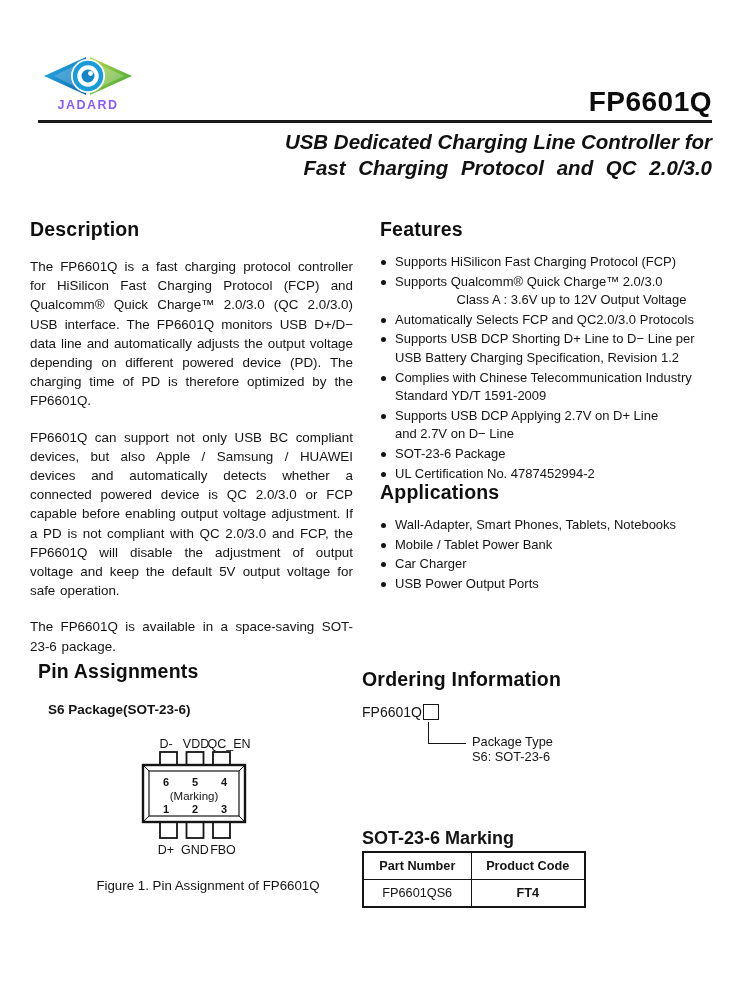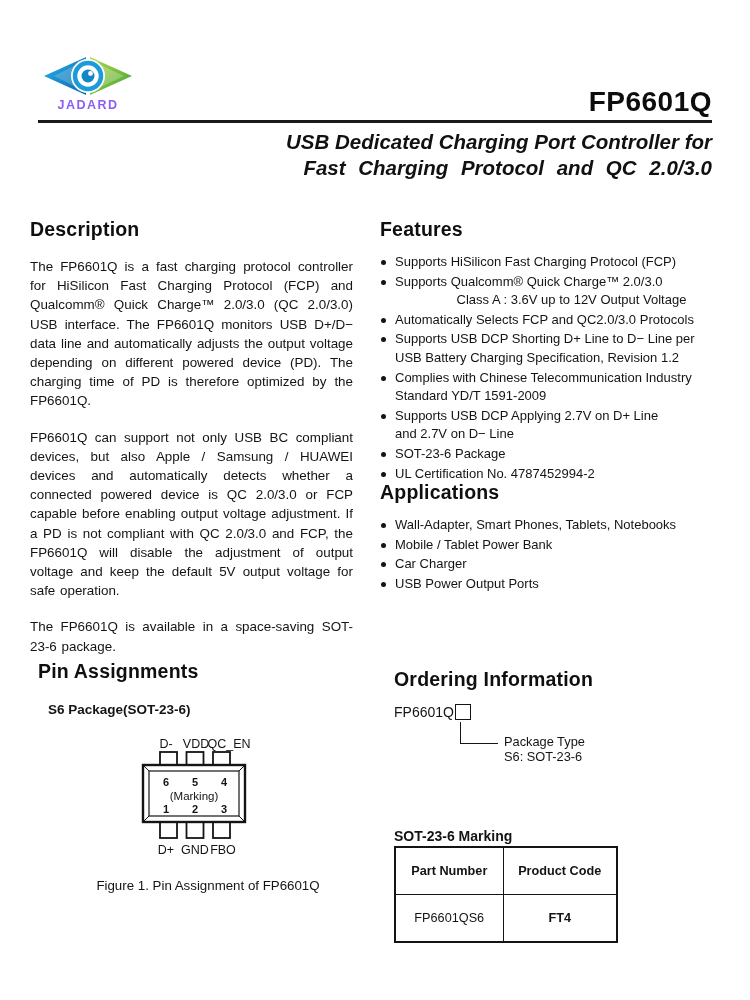--- a/index.html
+++ b/index.html
@@ -60,37 +60,37 @@
   .pin-section { position:absolute; left:38px; top:660px; width:330px; }
   .package-label { position:absolute; left:10px; top:42px; font-size:13.5px; font-weight:bold; }
   .pin-svg { position:absolute; left:57px; top:74px; }
   .figure-caption { position:absolute; left:45px; top:218px; width:250px; text-align:center; font-size:13.3px; }
   .pin-svg text { font-family:"Liberation Sans", sans-serif; fill:#141414; }
   .pin-label { font-size:12.5px; }
   .pin-number { font-size:11px; font-weight:bold; }
   .marking-label { font-size:11.5px; }
 
   
-  .ordering-section { position:absolute; left:394px; top:668px; width:340px; }
+  .ordering-section { position:absolute; left:362px; top:668px; width:340px; }
   .part-line { position:absolute; left:0; top:36px; font-size:14px; }
   .part-line .order-box {
     display:inline-block; width:16px; height:16px; border:1.5px solid #141414;
     vertical-align:-3px; margin-left:1px;
   }
   .l-connector {
     position:absolute; left:66px; top:54px; width:38px; height:22px;
     border-left:1.5px solid #141414; border-bottom:1.5px solid #141414;
   }
   .pkg-annotation { position:absolute; left:110px; top:66px; font-size:12.8px; line-height:15px; }
 
   .marking-block { position:absolute; left:0; top:160px; width:224px; }
-  .marking-title { font-size:14px; font-weight:bold; margin-bottom:2px; }
+  .marking-title { font-size:18px; font-weight:bold; margin-bottom:2px; }
   table.marking-table { border-collapse:collapse; width:224px; border:2px solid #141414; }
   table.marking-table th, table.marking-table td {
-    border:1px solid #141414; text-align:center; font-size:12.7px; padding:16px 2px; height:22px;
+    border:1px solid #141414; text-align:center; font-size:12.7px; padding:6px 2px; height:22px;
   }
   table.marking-table th { font-weight:bold; }
   table.marking-table td.bold-cell { font-weight:bold; }
   table.marking-table .col-part { width:108px; }
 </style>
 </head>
 <body>
 
 <div class="page">
 
@@ -114,21 +114,21 @@
       <circle cx="46" cy="21" r="13" fill="#ffffff" stroke="#1b9cd8" stroke-width="4.5"></circle>
       <circle cx="46" cy="21" r="6.5" fill="#1486c8"></circle>
       <circle cx="48.5" cy="18.5" r="2.4" fill="#ffffff"></circle>
     </svg>
     <span class="brand-name">JADARD</span>
   </div>
 
   <div class="doc-title">FP6601Q</div>
   <div class="header-rule"></div>
   <div class="doc-subtitle">
-    <div class="line1">USB Dedicated Charging Port Controller for</div>
+    <div class="line1">USB Dedicated Charging Line Controller for</div>
     <div class="line2">Fast Charging Protocol and QC 2.0/3.0</div>
   </div>
 
   <div class="description-col">
     <div class="sec-heading">Description</div>
     <p>The FP6601Q is a fast charging protocol controller for HiSilicon Fast Charging Protocol (FCP) and Qualcomm® Quick Charge™ 2.0/3.0 (QC 2.0/3.0) USB interface. The FP6601Q monitors USB D+/D− data line and automatically adjusts the output voltage depending on different powered device (PD). The charging time of PD is therefore optimized by the FP6601Q.</p>
     <p>FP6601Q can support not only USB BC compliant devices, but also Apple / Samsung / HUAWEI devices and automatically detects whether a connected powered device is QC 2.0/3.0 or FCP capable before enabling output voltage adjustment. If a PD is not compliant with QC 2.0/3.0 and FCP, the FP6601Q will disable the adjustment of output voltage and keep the default 5V output voltage for safe operation.</p>
     <p>The FP6601Q is available in a space-saving SOT-23-6 package.</p>
   </div>
 

